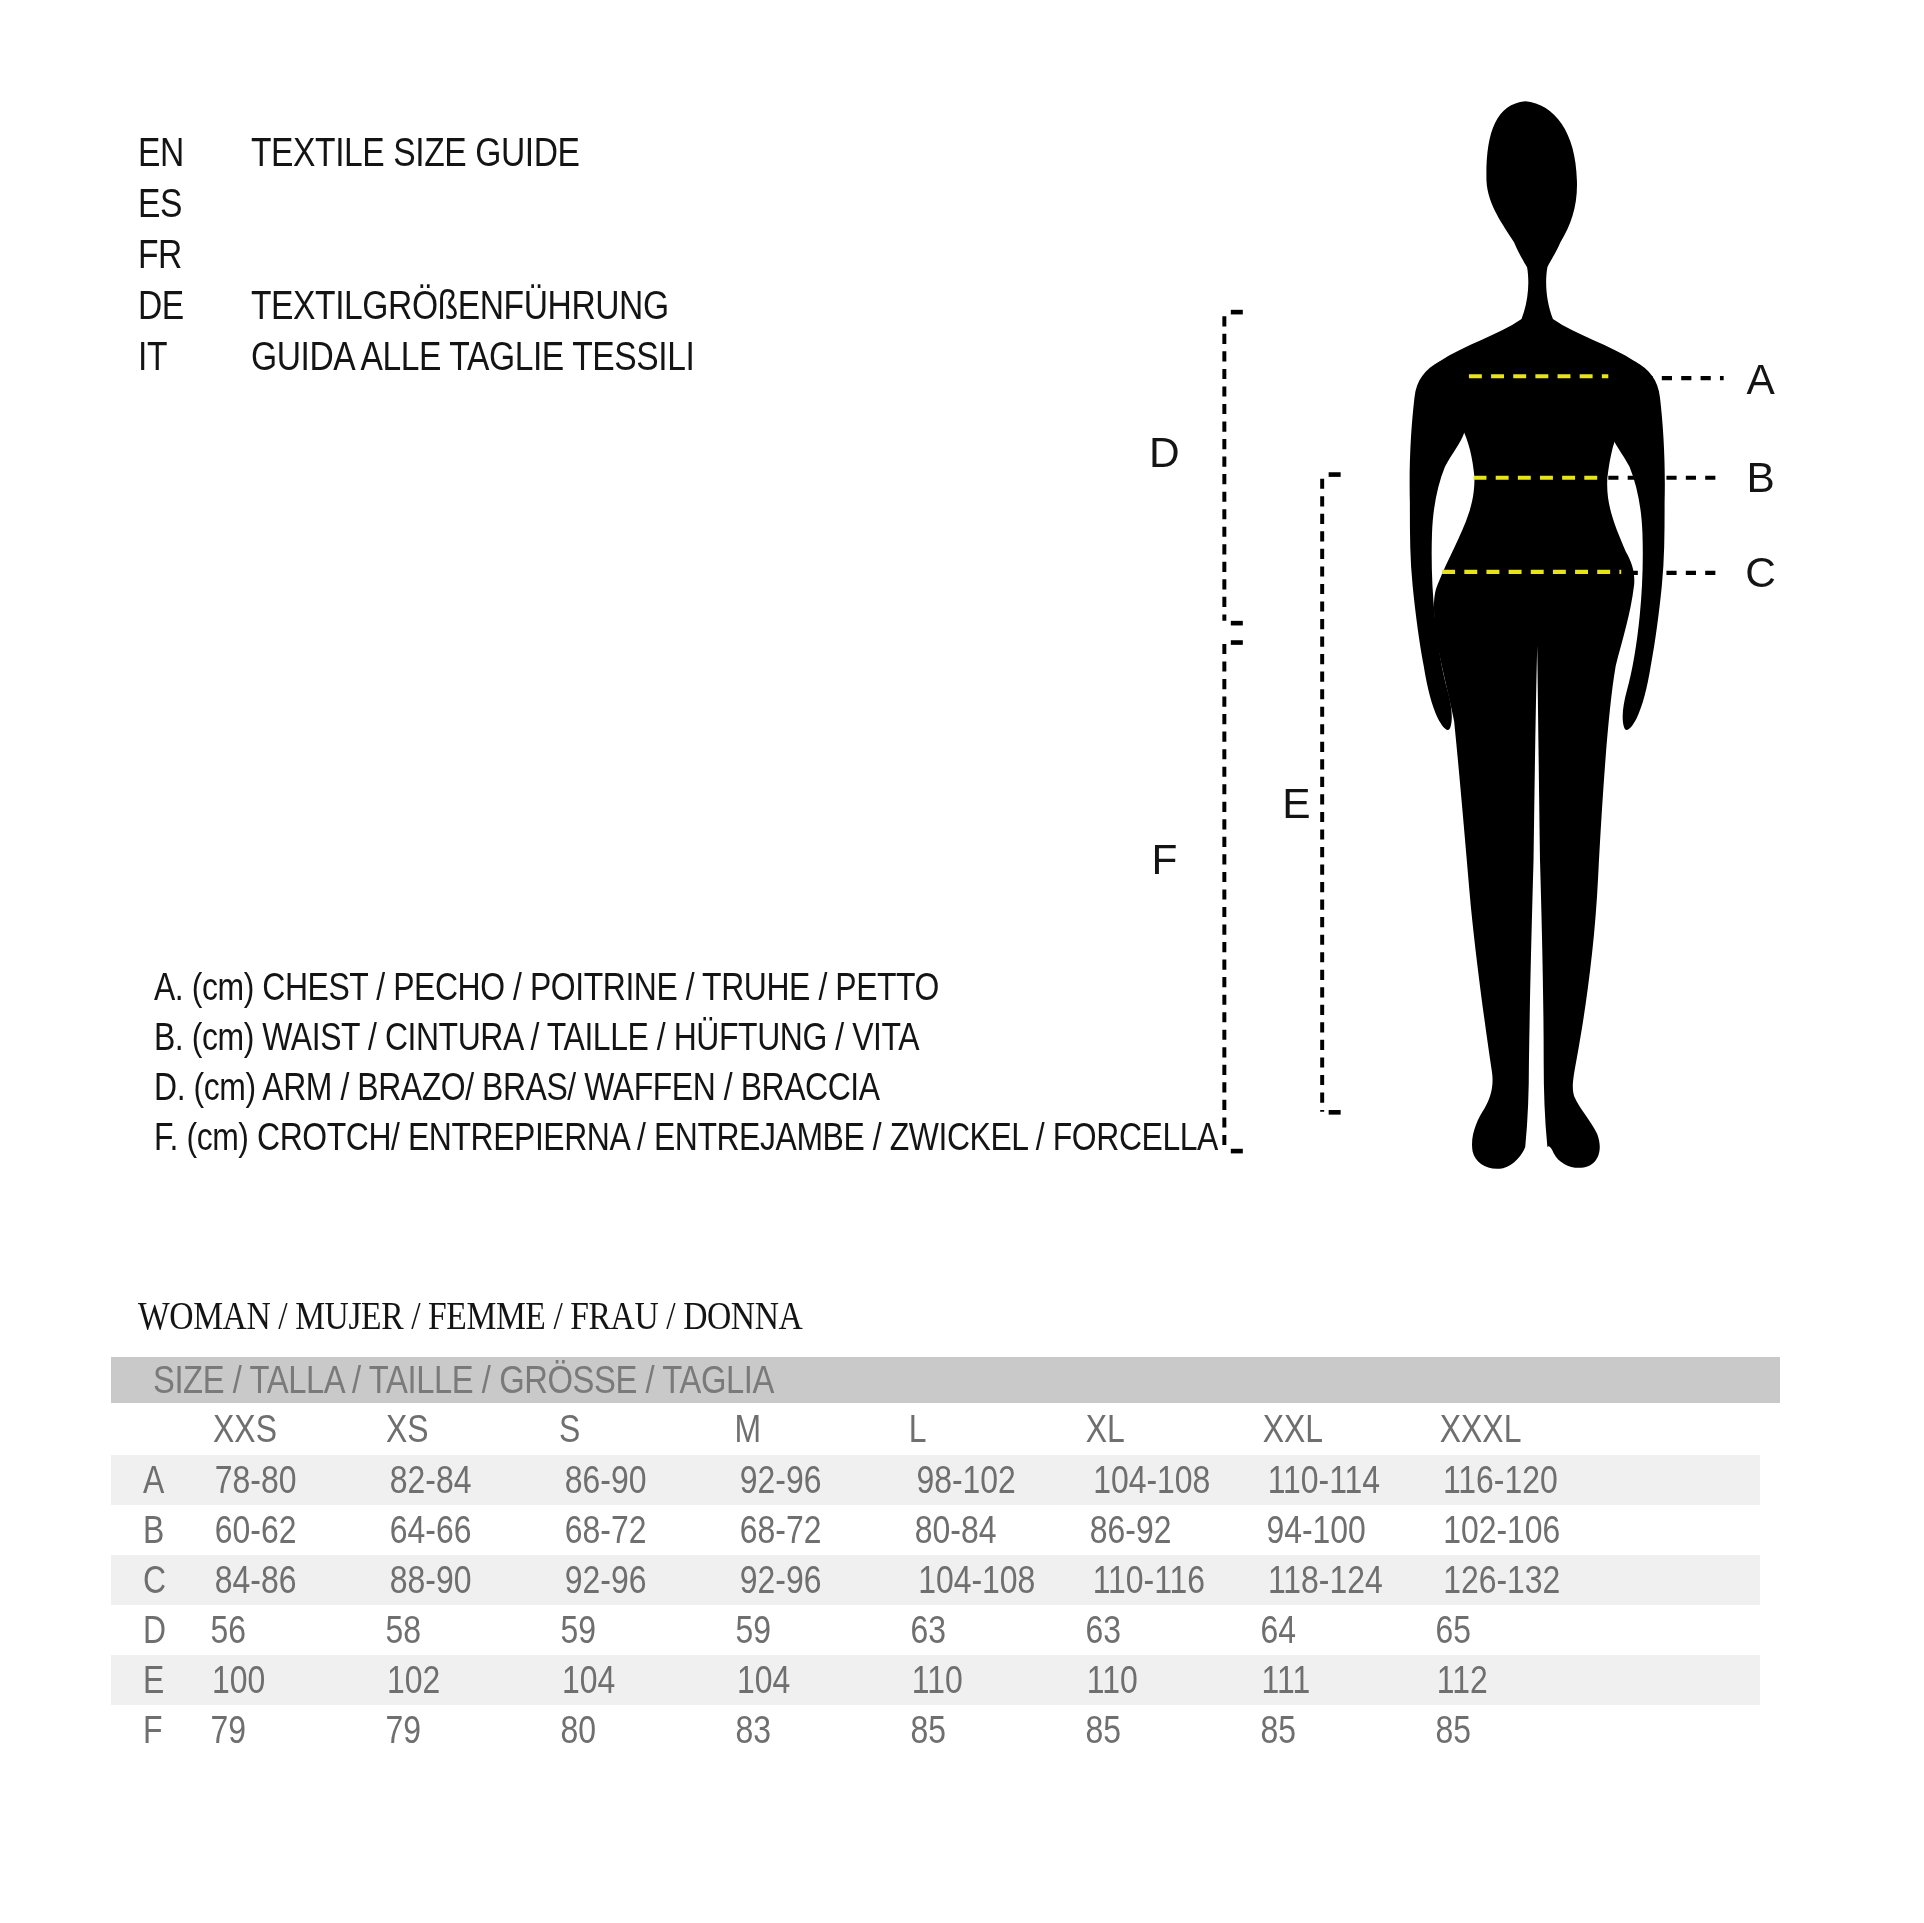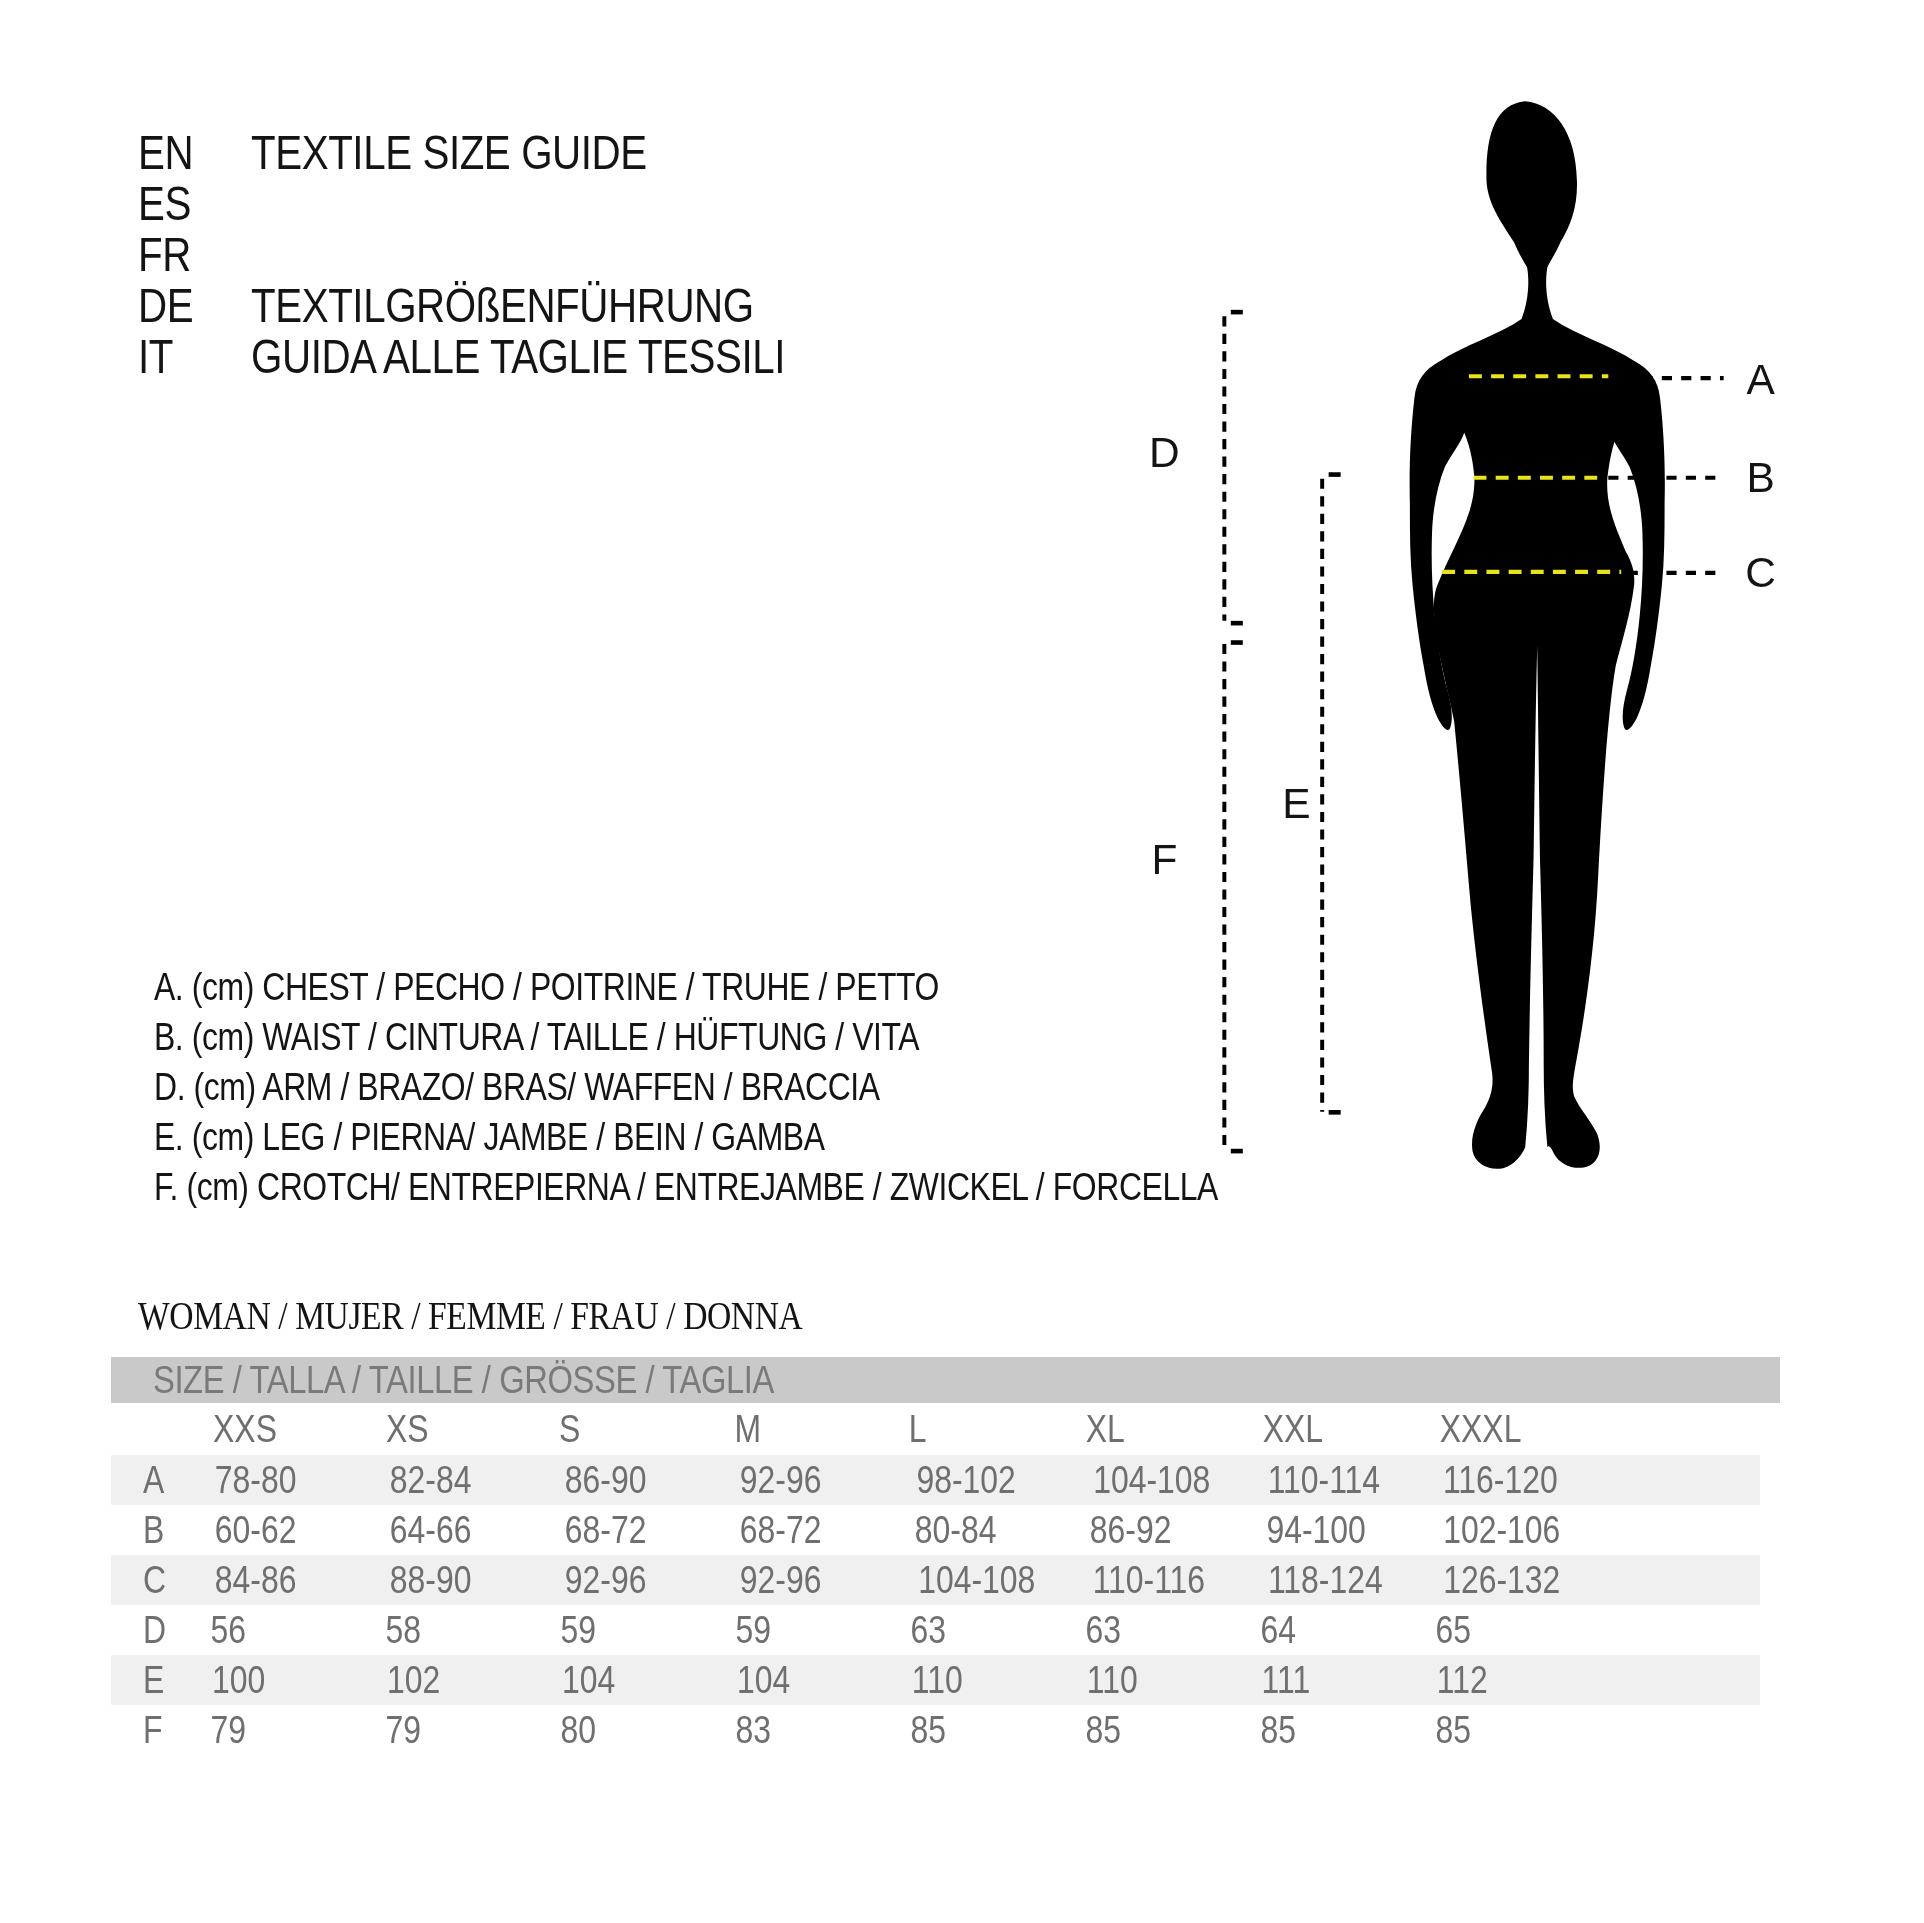--- a/index.html
+++ b/index.html
@@ -16,21 +16,21 @@
     --stripe-bg:#f0f0f0;
     --accent-yellow:#e8e41c;
     --silhouette:#000000;
   }
   .abs{position:absolute;}
   
   .cx{display:inline-block;transform:scaleX(.84);transform-origin:0 50%;white-space:nowrap;}
   .cxc{display:inline-block;transform:scaleX(.84);transform-origin:50% 50%;white-space:nowrap;}
 
   
-  .lang-block{left:138px;top:127px;color:var(--text-black);font-size:48px;line-height:51px;letter-spacing:-0.5px;}
+  .lang-block{left:138px;top:127px;color:var(--text-black);font-size:40px;line-height:51px;letter-spacing:-0.5px;}
   .lang-row{display:flex;}
   .lang-code{width:113px;flex:0 0 113px;}
 
   
   .legend-block{left:154px;top:962px;color:var(--text-black);font-size:38px;line-height:50px;letter-spacing:-0.5px;}
 
   
   .audience{left:138px;top:1292px;color:var(--text-black);font-size:40px;letter-spacing:-0.5px;font-family:Liberation Serif, serif;}
 
   
@@ -69,21 +69,20 @@
   <div class="lang-row">
     <span class="lang-code"><span class="cx">IT</span></span>
     <span><span class="cx">GUIDA ALLE TAGLIE TESSILI</span></span>
   </div>
 </div>
 
 <div class="abs legend-block">
   <div><span class="cx">A. (cm) CHEST / PECHO / POITRINE / TRUHE / PETTO</span></div>
   <div><span class="cx">B. (cm) WAIST / CINTURA / TAILLE / HÜFTUNG / VITA</span></div>
   <div><span class="cx">D. (cm) ARM / BRAZO/ BRAS/ WAFFEN / BRACCIA</span></div>
-  <div><span class="cx">E. (cm) LEG / PIERNA/ JAMBE / BEIN / GAMBA</span></div>
   <div><span class="cx">F. (cm) CROTCH/ ENTREPIERNA / ENTREJAMBE / ZWICKEL / FORCELLA</span></div>
 </div>
 
 <div class="abs audience">
   <span class="cx">WOMAN / MUJER / FEMME / FRAU / DONNA</span>
 </div>
 
 <div class="abs size-table">
   <div class="band">
     <span class="cx">SIZE / TALLA / TAILLE / GRÖSSE / TAGLIA</span>

